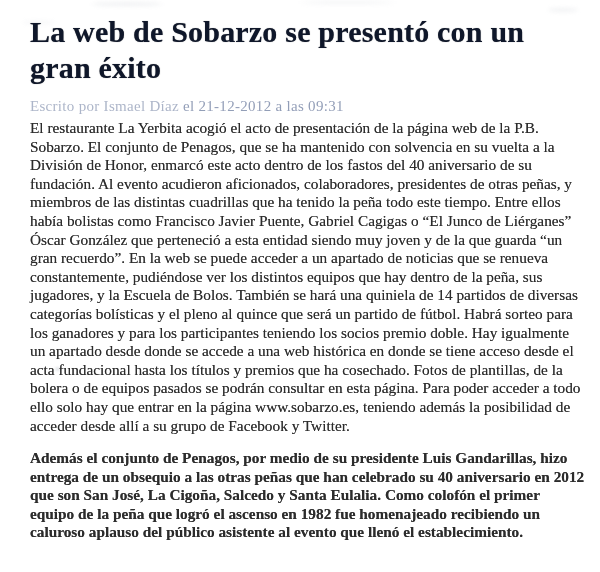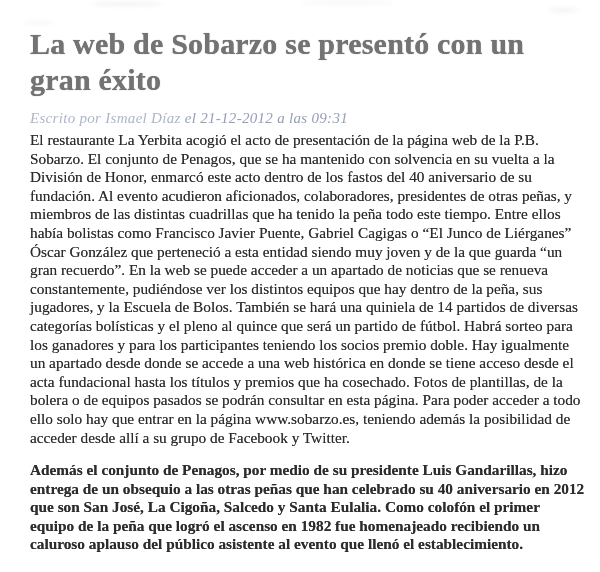--- a/index.html
+++ b/index.html
@@ -15,37 +15,36 @@
     font-family: "Liberation Serif", "DejaVu Serif", serif;
   }
   .page {
     position: absolute;
     left: 30px;
     top: 0;
     width: 556px;
   }
   .article-title {
     margin: 0;
-    padding-top: 26px;
+    padding-top: 14px;
     font-size: 30px;
     line-height: 36px;
     font-weight: bold;
-    color: #737373;
+    color: #0f172a;
     letter-spacing: 0.2px;
     text-shadow: 0 0 0.8px rgba(60,60,60,0.75);
     filter: blur(0.25px);
   }
   .article-byline {
     margin-top: 12px;
     font-size: 15px;
     color: #8d99b4;
     letter-spacing: 0.3px;
     filter: blur(0.7px);
     white-space: nowrap;
-    font-style: italic;
   }
   .byline-prefix { opacity: 0.72; }
   .byline-date   { opacity: 0.95; }
   .article-body p {
     margin: 0;
     font-size: 15.3px;
     line-height: 18.6px;
     color: #2c2c2c;
     text-shadow: 0 0 0.6px rgba(40,40,40,0.65);
     filter: blur(0.18px);

